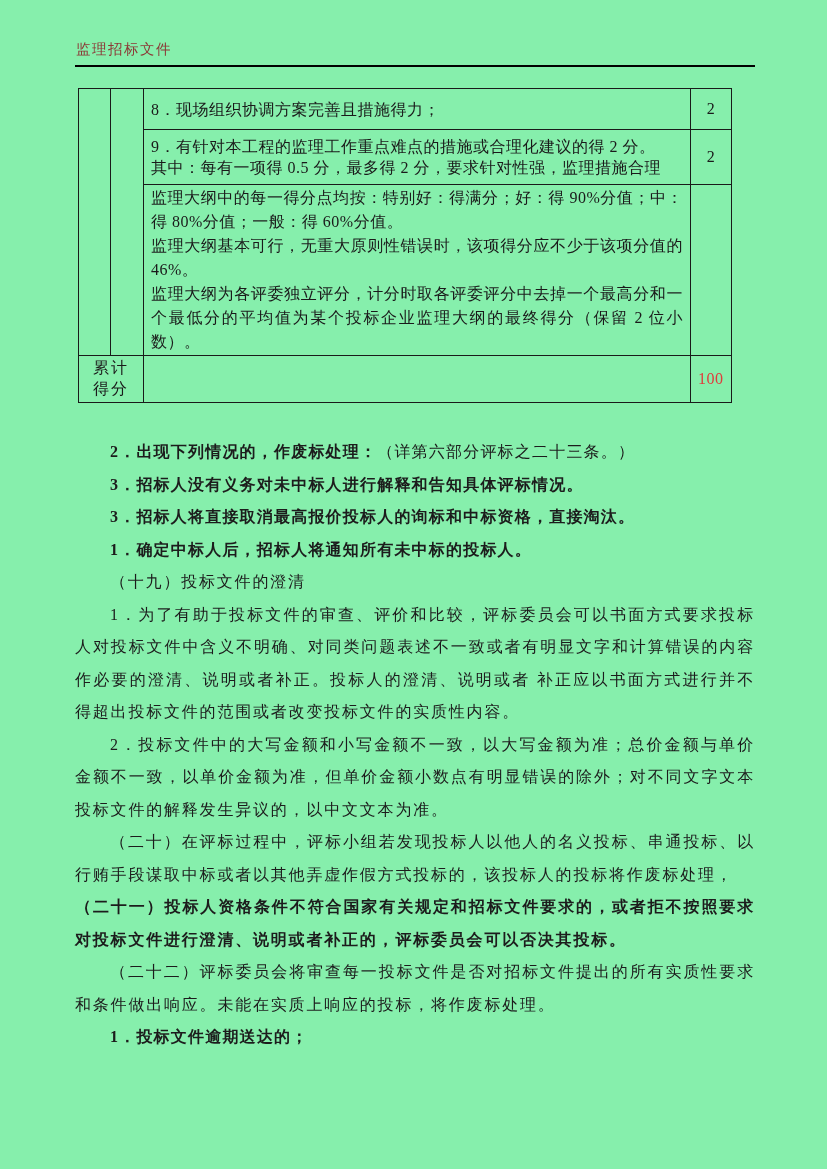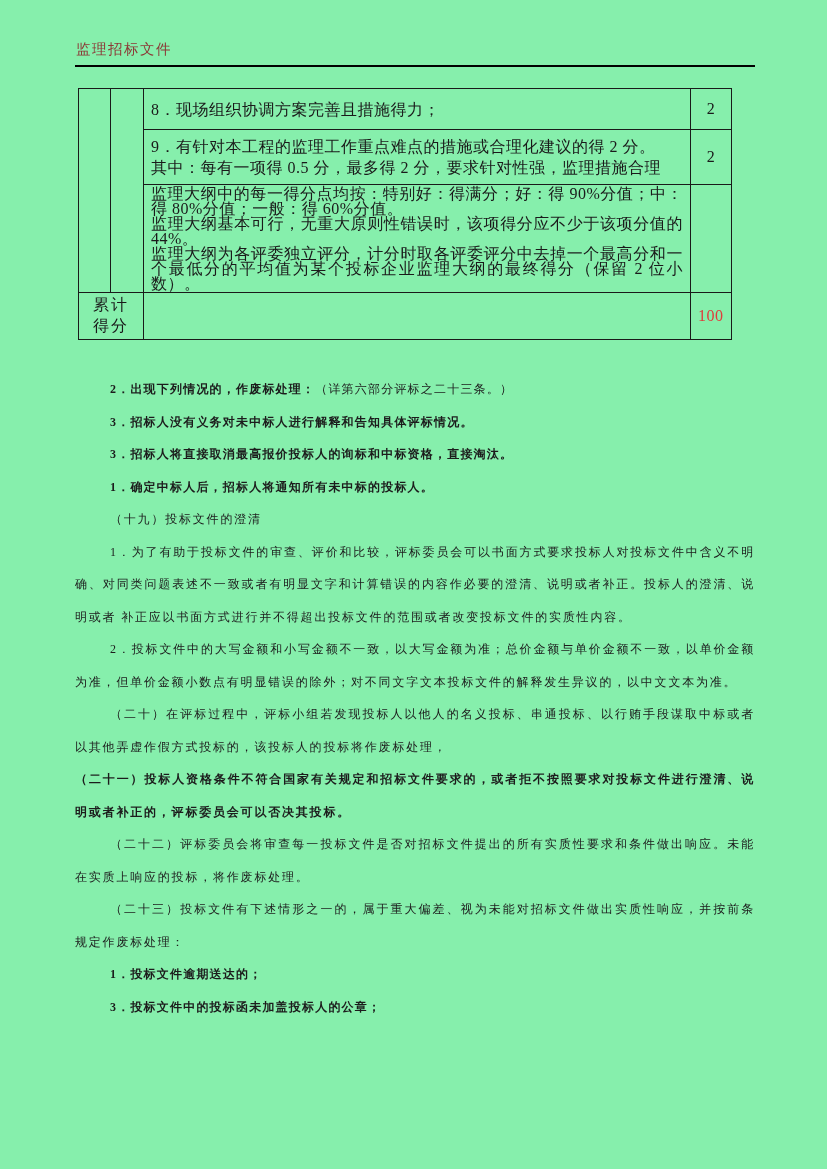--- a/index.html
+++ b/index.html
@@ -41,28 +41,28 @@
   }
   .col-a { width: 32px; }
   .col-b { width: 33px; }
   .col-text { width: 547px; }
   .col-score { width: 41px; }
   .r1 td { height: 36px; }
   .r2 td { height: 50px; }
   .r3 td { height: 96px; padding-top: 1px; padding-bottom: 1px; }
   .r4 td { height: 38px; }
   .cell-lines div { line-height: 21px; text-align: justify; }
-  .r3 .cell-lines div { line-height: 15px; }
+  .r3 .cell-lines div { line-height: 24px; }
   .score-cell { text-align: center; }
   .total-label { text-align: center; letter-spacing: 2px; margin-top: 8px; }
   .total-value { color: var(--score-color, #e03c3c); font-family: Liberation Serif, serif; }
   
   .doc-body {
     margin-top: 33px;
-    font-size: 12px;
+    font-size: 16px;
     line-height: 32.5px;
     letter-spacing: 1.8px;
     text-align: justify;
   }
   .doc-body p { margin: 0; text-indent: 35px; }
   .doc-body p.noindent { text-indent: 0; font-weight: bold; }
   .doc-body p.bold { font-weight: bold; letter-spacing: 1.2px; }
   .doc-body .note { font-weight: normal; }
 </style>
 </head>
@@ -91,21 +91,21 @@
       <tr class="r2">
         <td class="cell-lines">
           <div>9．有针对本工程的监理工作重点难点的措施或合理化建议的得 2 分。</div>
           <div>其中：每有一项得 0.5 分，最多得 2 分，要求针对性强，监理措施合理</div>
         </td>
         <td class="score-cell">2</td>
       </tr>
       <tr class="r3">
         <td class="cell-lines">
           <div>监理大纲中的每一得分点均按：特别好：得满分；好：得 90%分值；中：得 80%分值；一般：得 60%分值。</div>
-          <div>监理大纲基本可行，无重大原则性错误时，该项得分应不少于该项分值的 44%。</div>
+          <div>监理大纲基本可行，无重大原则性错误时，该项得分应不少于该项分值的 46%。</div>
           <div>监理大纲为各评委独立评分，计分时取各评委评分中去掉一个最高分和一个最低分的平均值为某个投标企业监理大纲的最终得分（保留 2 位小数）。</div>
         </td>
         <td class="score-cell"></td>
       </tr>
       <tr class="r4">
         <td colspan="2" class="total-label">累计得分</td>
         <td></td>
         <td class="total-value">100</td>
       </tr>
     </tbody>
@@ -115,18 +115,16 @@
     <p class="bold"><span>2．出现下列情况的，作废标处理：</span><span class="note">（详第六部分评标之二十三条。）</span></p>
     <p class="bold">3．招标人没有义务对未中标人进行解释和告知具体评标情况。</p>
     <p class="bold">3．招标人将直接取消最高报价投标人的询标和中标资格，直接淘汰。</p>
     <p class="bold">1．确定中标人后，招标人将通知所有未中标的投标人。</p>
     <p>（十九）投标文件的澄清</p>
     <p>1．为了有助于投标文件的审查、评价和比较，评标委员会可以书面方式要求投标人对投标文件中含义不明确、对同类问题表述不一致或者有明显文字和计算错误的内容作必要的澄清、说明或者补正。投标人的澄清、说明或者 补正应以书面方式进行并不得超出投标文件的范围或者改变投标文件的实质性内容。</p>
     <p>2．投标文件中的大写金额和小写金额不一致，以大写金额为准；总价金额与单价金额不一致，以单价金额为准，但单价金额小数点有明显错误的除外；对不同文字文本投标文件的解释发生异议的，以中文文本为准。</p>
     <p>（二十）在评标过程中，评标小组若发现投标人以他人的名义投标、串通投标、以行贿手段谋取中标或者以其他弄虚作假方式投标的，该投标人的投标将作废标处理，</p>
     <p class="noindent">（二十一）投标人资格条件不符合国家有关规定和招标文件要求的，或者拒不按照要求对投标文件进行澄清、说明或者补正的，评标委员会可以否决其投标。</p>
     <p>（二十二）评标委员会将审查每一投标文件是否对招标文件提出的所有实质性要求和条件做出响应。未能在实质上响应的投标，将作废标处理。</p>
-    <p>（二十三）投标文件有下述情形之一的，属于重大偏差、视为未能对招标文件做出实质性响应，并按前条规定作废标处理：</p>
     <p class="bold">1．投标文件逾期送达的；</p>
-    <p class="bold">3．投标文件中的投标函未加盖投标人的公章；</p>
   </div>
 
 </div>
 
 </body></html>

